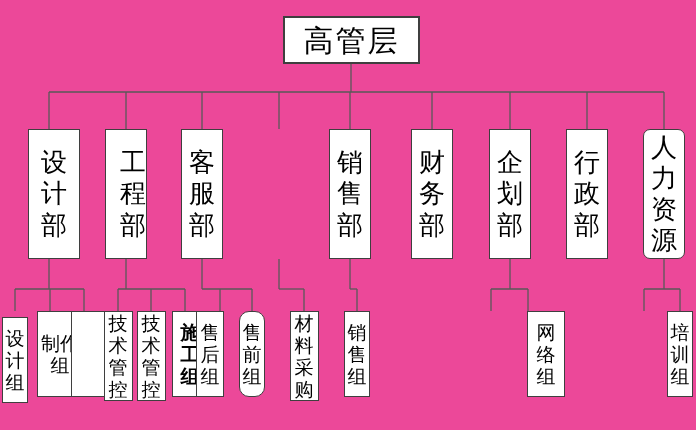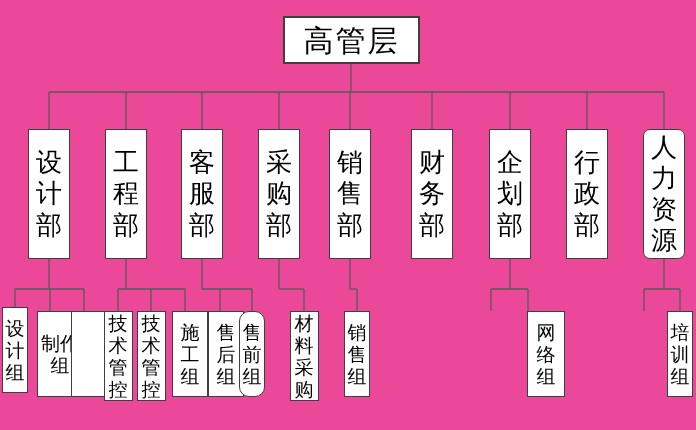--- a/index.html
+++ b/index.html
@@ -87,32 +87,31 @@
       <line x1="491" y1="289" x2="491" y2="311" stroke="#595959" stroke-width="1.3"></line>
       <line x1="528" y1="289" x2="528" y2="311" stroke="#595959" stroke-width="1.3"></line>
       <line x1="587" y1="92" x2="587" y2="129" stroke="#595959" stroke-width="1.3"></line>
       <line x1="664" y1="92" x2="664" y2="129" stroke="#595959" stroke-width="1.3"></line>
       <line x1="664" y1="259" x2="664" y2="289" stroke="#595959" stroke-width="1.3"></line>
       <line x1="644" y1="289" x2="680" y2="289" stroke="#595959" stroke-width="1.3"></line>
       <line x1="644" y1="289" x2="644" y2="311" stroke="#595959" stroke-width="1.3"></line>
       <line x1="680" y1="289" x2="680" y2="311" stroke="#595959" stroke-width="1.3"></line>
     </svg>
   <div class="node root-node" id="root-node" style="left:283px; top:16px; width:137px; height:48px;">高管层</div>
-<div class="node dept-node" style="left: 28px; top: 129px; width: 42px; height: 130px;">设计部</div>
-    <div class="node group-node" style="left: 2px; top: 307px; width: 26px; height: 86px;">设计组</div>
+<div class="node dept-node" style="left: 28px; top: 129px; width: 52px; height: 130px;">设计部</div>
+    <div class="node group-node" style="left: 2px; top: 317px; width: 26px; height: 86px;">设计组</div>
     <div class="node group-node" style="left: 37px; top: 311px; width: 46px; height: 86px;">制作组</div>
     <div class="node group-node" style="left: 71px; top: 311px; width: 26px; height: 86px; padding-left: 44px;">预算组</div>
-    <div class="node dept-node" style="left: 105px; top: 129px; width: 42px; height: 130px;">工程部</div>
+    <div class="node dept-node" style="left: 105px; top: 129px; width: 42px; height: 130px; text-align: right;">工程部</div>
     <div class="node group-node" style="left: 103.5px; top: 311px; width: 29px; height: 90px;">技术管控</div>
     <div class="node group-node" style="left: 136.5px; top: 311px; width: 29px; height: 90px;">技术管控</div>
-    <div class="node group-node" style="left: 172px; top: 311px; width: 36px; height: 86px;">施工组</div>
+    <div class="node group-node" style="left: 172px; top: 311px; width: 36px; height: 86px; font-weight: bold;">施工组</div>
     <div class="node dept-node" style="left: 181px; top: 129px; width: 42px; height: 130px;">客服部</div>
-    <div class="node group-node" style="left: 208px; top: 311px; width: 36px; height: 86px;">售后组</div>
+    <div class="node group-node" style="left: 196px; top: 311px; width: 28px; height: 86px;">售后组</div>
     <div class="node group-node" style="left: 239px; top: 311px; width: 26px; height: 86px; border-radius: 10px;">售前组</div>
-    <div class="node dept-node" style="left: 258px; top: 129px; width: 42px; height: 130px;">采购部</div>
     <div class="node group-node" style="left: 289.5px; top: 311px; width: 29px; height: 90px;">材料采购</div>
     <div class="node dept-node" style="left: 329px; top: 129px; width: 42px; height: 130px;">销售部</div>
     <div class="node group-node" style="left: 344px; top: 311px; width: 26px; height: 86px;">销售组</div>
     <div class="node dept-node" style="left: 411px; top: 129px; width: 42px; height: 130px;">财务部</div>
     <div class="node dept-node" style="left: 489px; top: 129px; width: 42px; height: 130px;">企划部</div>
     <div class="node group-node" style="left: 527px; top: 311px; width: 38px; height: 86px;">网络组</div>
     <div class="node dept-node" style="left: 566px; top: 129px; width: 42px; height: 130px;">行政部</div>
     <div class="node dept-node" style="left: 643px; top: 129px; width: 42px; height: 130px; border-radius: 7px;">人力资源</div>
     <div class="node group-node" style="left: 667px; top: 311px; width: 26px; height: 86px;">培训组</div>
   </div>

